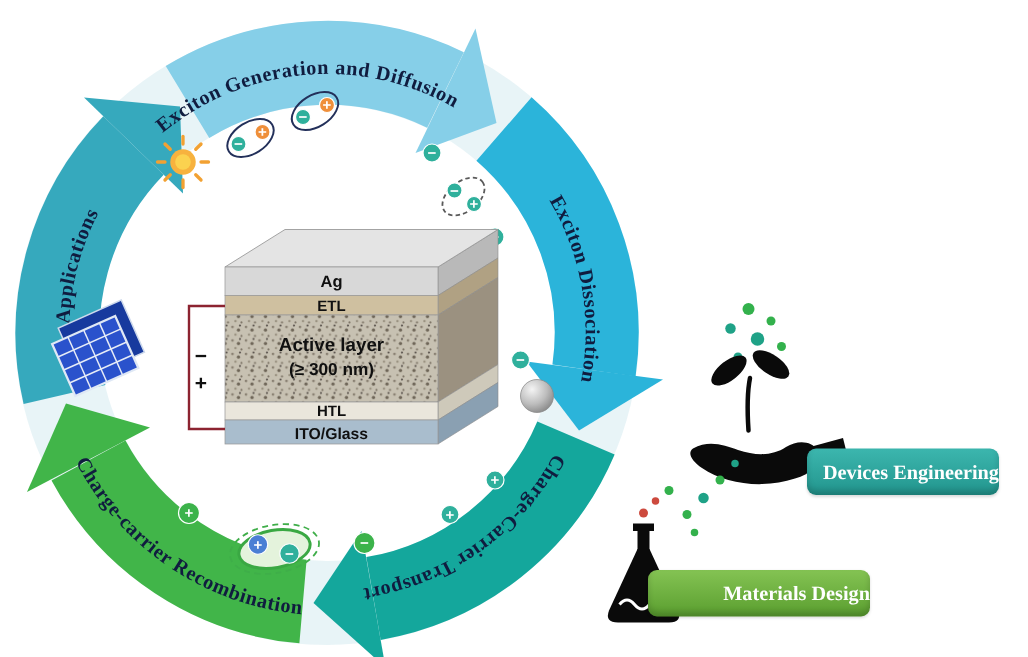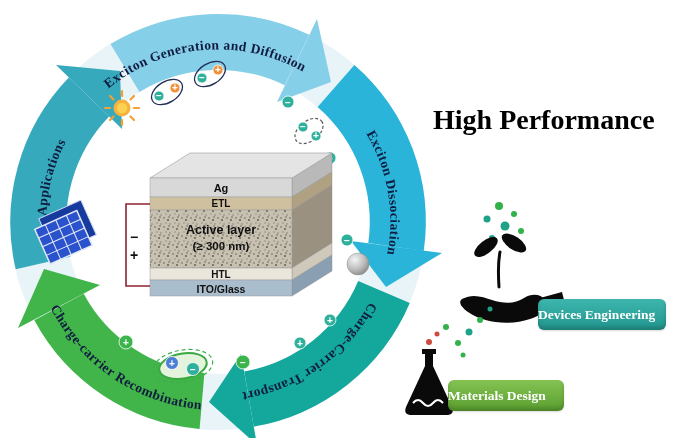--- a/index.html
+++ b/index.html
@@ -13,25 +13,25 @@
   .charge text { fill:#ffffff; font-weight:bold; font-size:10px; text-anchor:middle;
                  font-family:"Liberation Sans", sans-serif; }
   .layer-label { font-weight:bold; fill:#101010; text-anchor:middle;
                  font-family:"Liberation Sans", sans-serif; }
   .electrode-sign { font-weight:bold; fill:#101010; font-size:14px; text-anchor:middle;
                     font-family:"Liberation Sans", sans-serif; }
 
   .title { position:absolute; left:433px; top:102px; width:252px;
            font-family:"Liberation Serif", serif; font-weight:bold; font-size:28px;
            line-height:1.28; color:#000; }
-  .badge { position:absolute; height:31px; line-height:31px; text-align:left; color:#fff;
+  .badge { position:absolute; height:31px; line-height:31px; text-align:right; color:#fff;
            font-family:"Liberation Serif", serif; font-weight:bold; font-size:13.5px;
            border-radius:6px; box-shadow: inset 0 -3px 4px rgba(0,0,0,.18), 0 1px 2px rgba(0,0,0,.15); }
   .badge-teal  { left:538px; top:299px; width:128px; background:linear-gradient(180deg,#3cb6ae,#22958d); }
-  .badge-green { left:448px; top:380px; width:116px; background:linear-gradient(180deg,#84c353,#5a9e2f); }
+  .badge-green { left:432px; top:380px; width:148px; background:linear-gradient(180deg,#84c353,#5a9e2f); }
 </style>
 </head>
 <body>
 
 <div class="stage">
 <svg width="685" height="438" viewBox="0 0 685 438">
   <defs>
     <pattern id="speck" width="9" height="9" patternUnits="userSpaceOnUse">
       <rect width="9" height="9" fill="#c7c1b2"></rect>
       <circle cx="2" cy="2" r="0.9" fill="#8a8173"></circle>
@@ -257,18 +257,17 @@
   <g>
     <circle cx="458" cy="343" r="3" fill="#33b14c"></circle>
     <circle cx="469" cy="332" r="3.5" fill="#1fa287"></circle>
     <circle cx="480" cy="320" r="3" fill="#33b14c"></circle>
     <circle cx="490" cy="309" r="2.5" fill="#1fa287"></circle>
     <circle cx="463" cy="355" r="2.5" fill="#33b14c"></circle>
   </g>
 </svg>
 
 <div class="title">
-  <div>High Performance</div>
 </div>
 
 <div class="badge badge-teal">Devices Engineering</div>
 <div class="badge badge-green">Materials Design</div>
 </div>
 
 </body></html>

